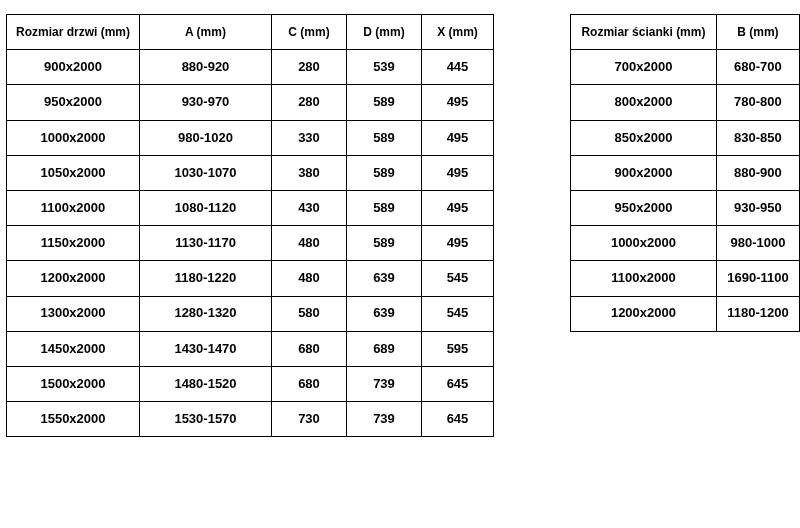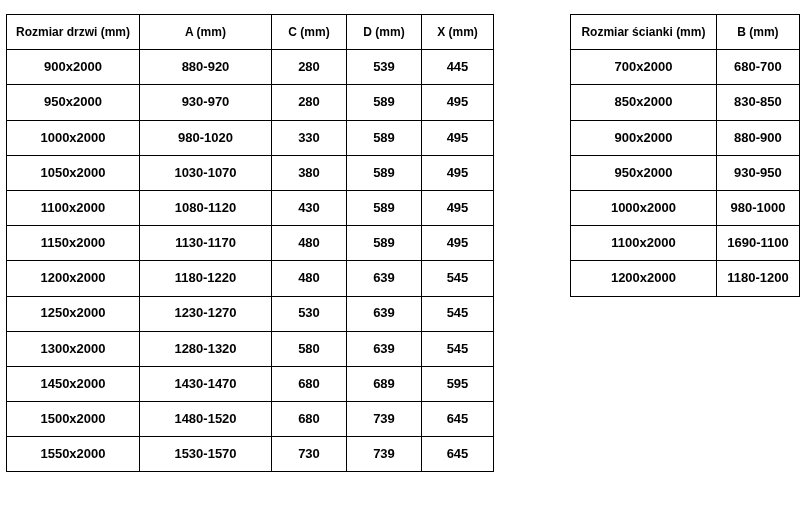--- a/index.html
+++ b/index.html
@@ -130,27 +130,20 @@
           <td>495</td>
         </tr>
         <tr>
           <td>1200x2000</td>
           <td>1180-1220</td>
           <td>480</td>
           <td>639</td>
           <td>545</td>
         </tr>
         <tr>
-          <td>1250x2000</td>
-          <td>1230-1270</td>
-          <td>530</td>
-          <td>639</td>
-          <td>545</td>
-        </tr>
-        <tr>
           <td>1300x2000</td>
           <td>1280-1320</td>
           <td>580</td>
           <td>639</td>
           <td>545</td>
         </tr>
         <tr>
           <td>1450x2000</td>
           <td>1430-1470</td>
           <td>680</td>
@@ -187,20 +180,24 @@
           <th>Rozmiar ścianki (mm)</th>
           <th>B (mm)</th>
         </tr>
       </thead>
       <tbody>
         <tr>
           <td>700x2000</td>
           <td>680-700</td>
         </tr>
         <tr>
+          <td>800x2000</td>
+          <td>780-800</td>
+        </tr>
+        <tr>
           <td>850x2000</td>
           <td>830-850</td>
         </tr>
         <tr>
           <td>900x2000</td>
           <td>880-900</td>
         </tr>
         <tr>
           <td>950x2000</td>
           <td>930-950</td>

